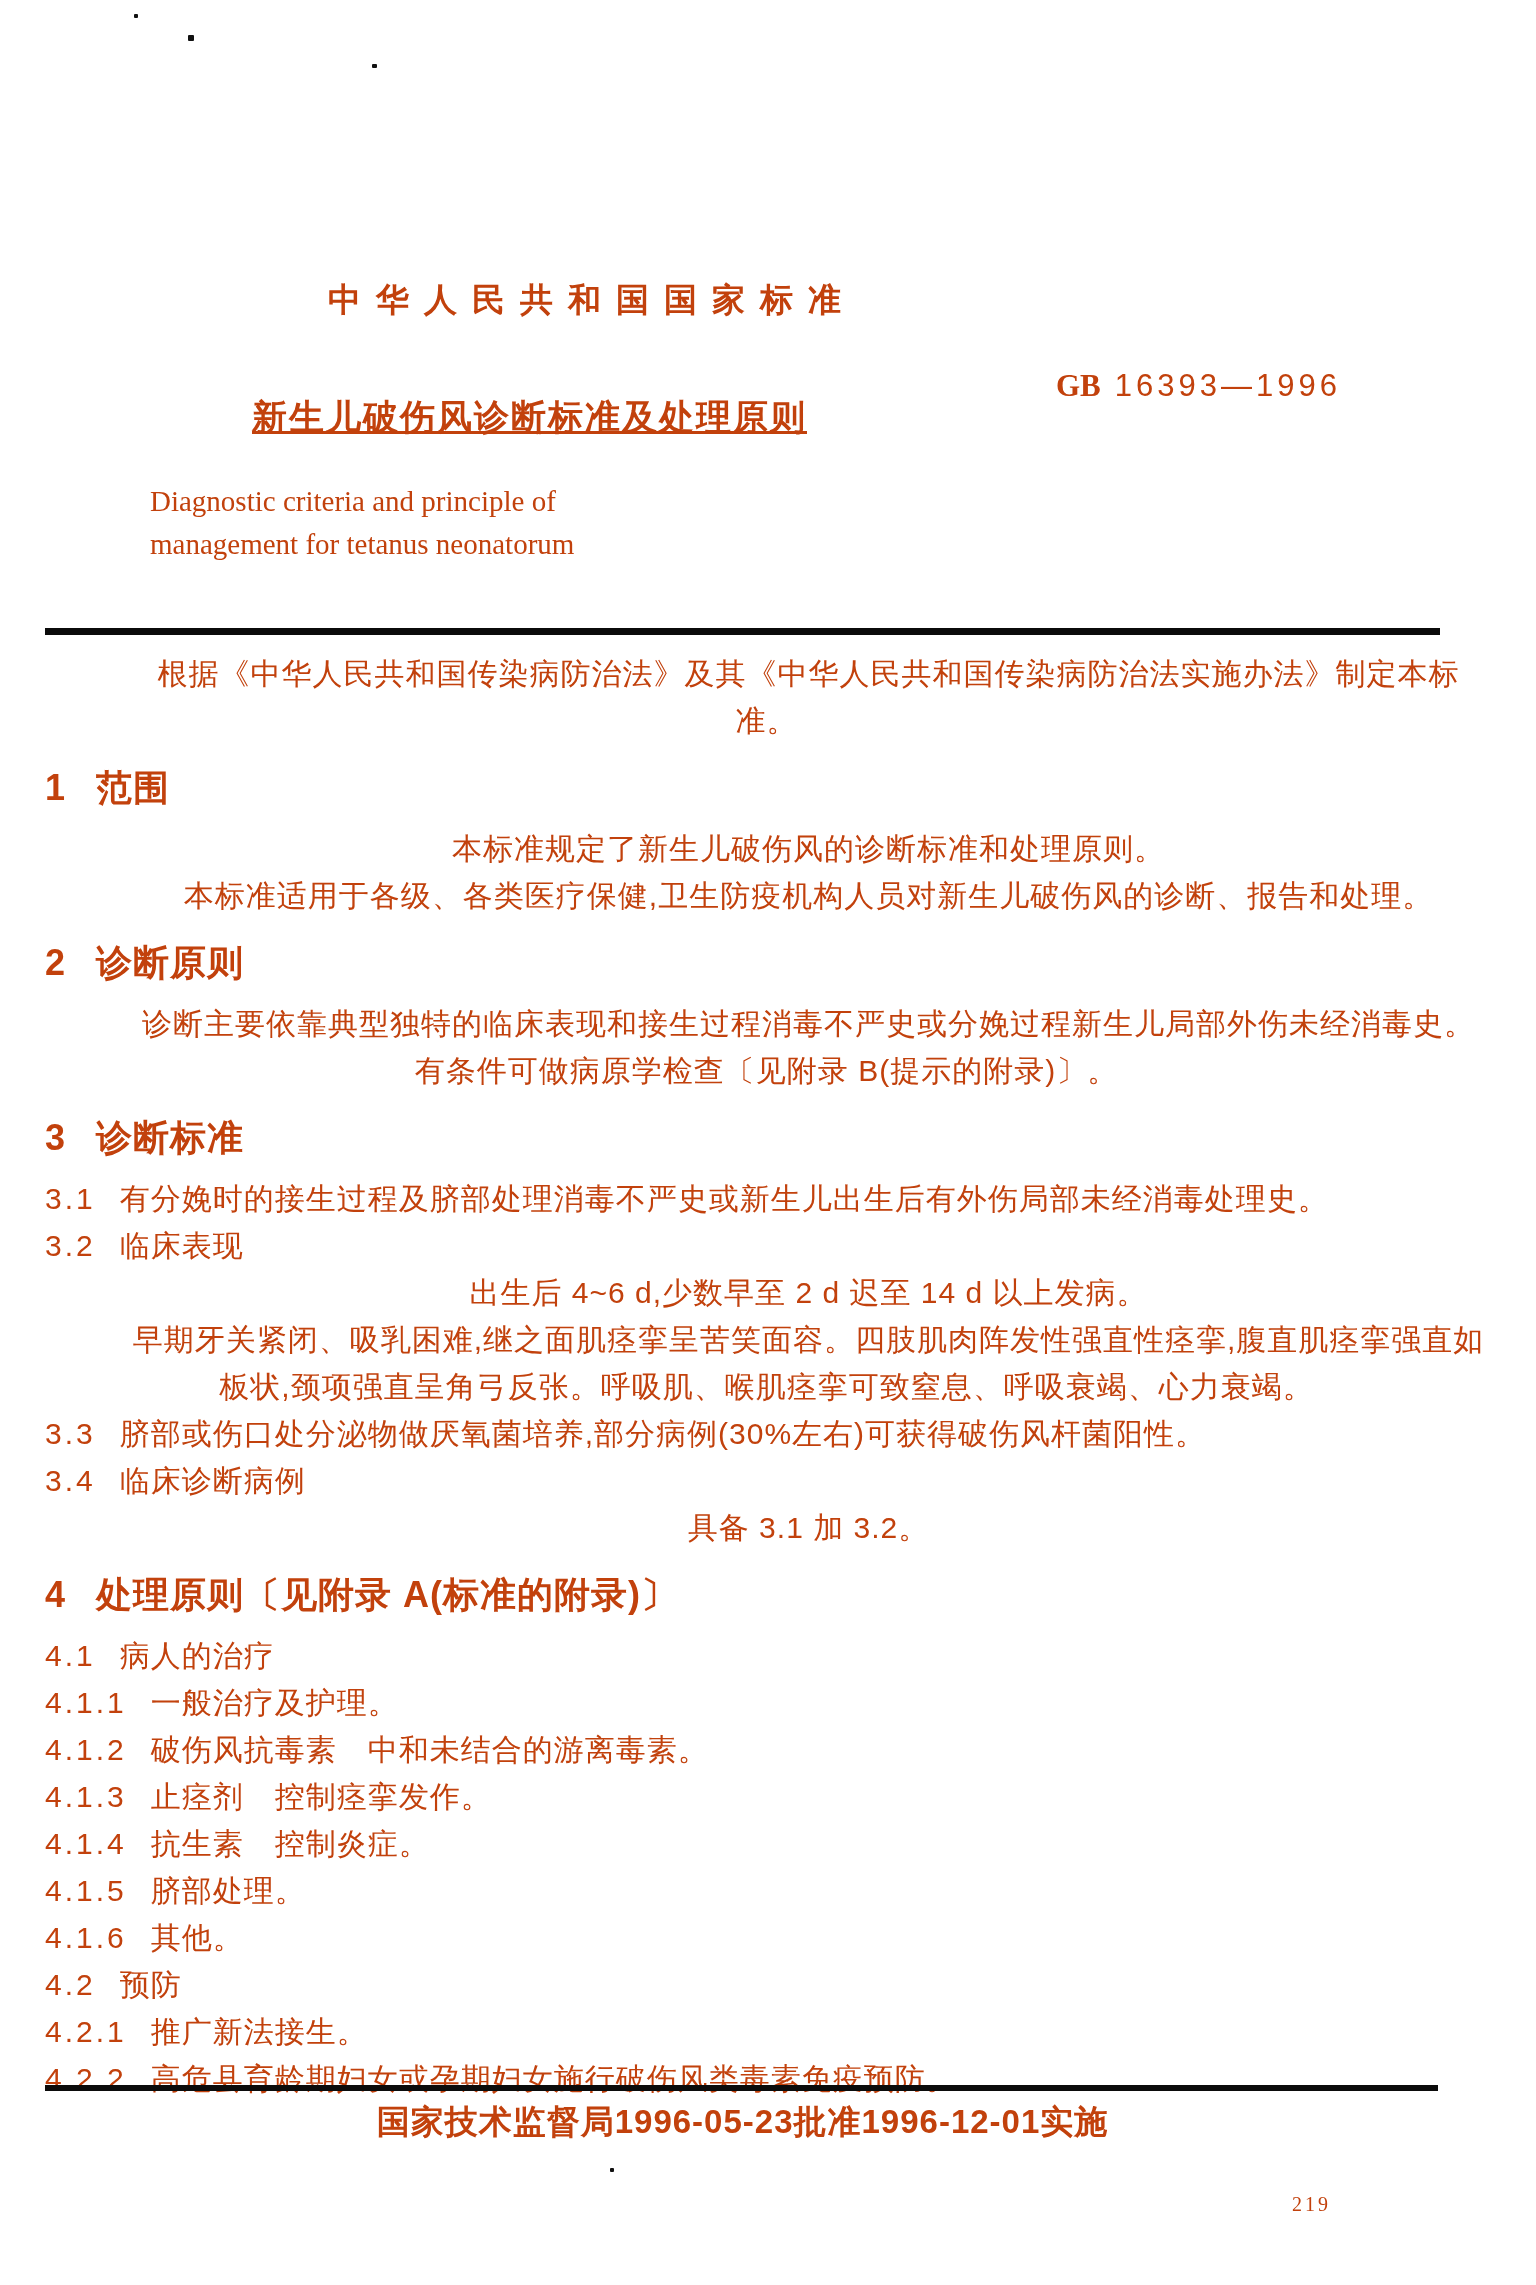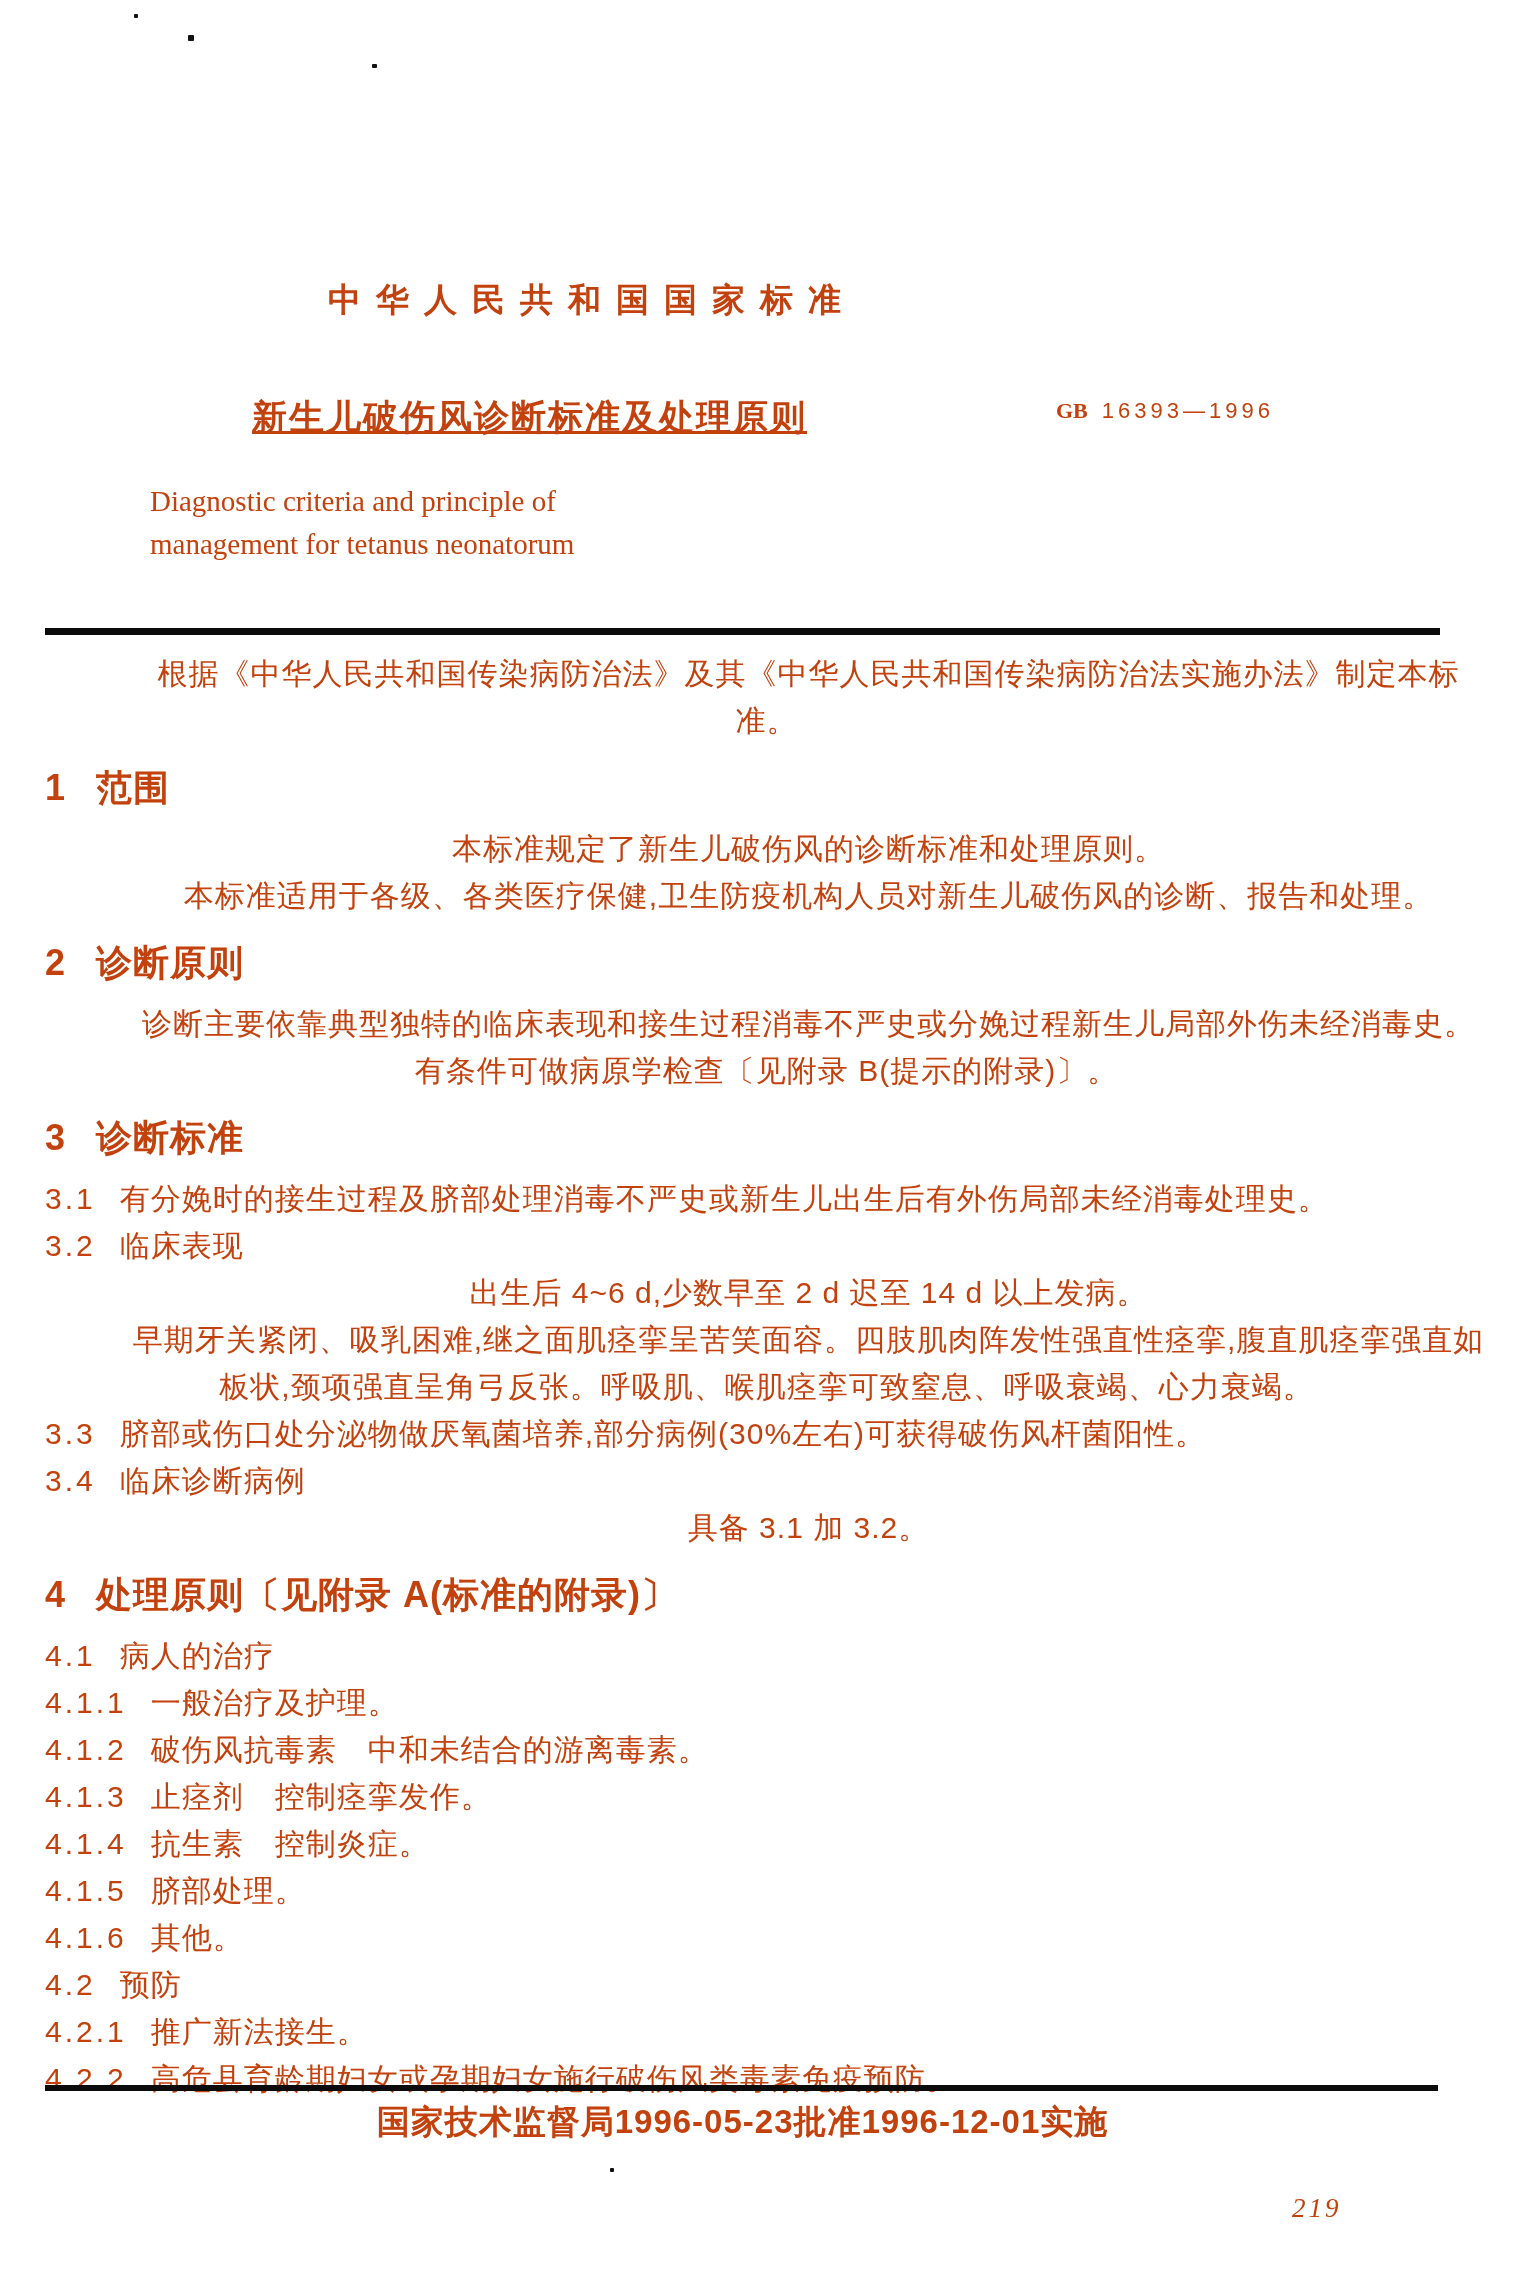--- a/index.html
+++ b/index.html
@@ -23,22 +23,22 @@
     left: 328px;
     top: 278px;
     font-size: 33px;
     font-weight: bold;
     letter-spacing: 15px;
     white-space: nowrap;
   }
   .doc-code {
     position: absolute;
     left: 1056px;
-    top: 398px;
-    font-size: 22px;
+    top: 368px;
+    font-size: 31px;
     white-space: nowrap;
     text-align: right;
   }
   .doc-code .gb {
     font-family: "Liberation Serif", serif;
     font-weight: bold;
     margin-right: 14px;
   }
   .doc-code .num {
     letter-spacing: 4px;
@@ -118,23 +118,22 @@
     justify-content: center;
     font-size: 33px;
     font-weight: bold;
     letter-spacing: 1px;
   }
   .page-number {
     position: absolute;
     left: 1292px;
     top: 2193px;
     font-family: "Liberation Serif", serif;
-    font-size: 27px;
+    font-size: 20px;
     letter-spacing: 3px;
-    font-style: italic;
   }
 
   
   .dot {
     position: absolute;
     background: #111;
     border-radius: 1px;
   }
   .d1 { left: 134px; top: 14px;  width: 4px; height: 4px; }
   .d2 { left: 188px; top: 35px;  width: 6px; height: 6px; }

